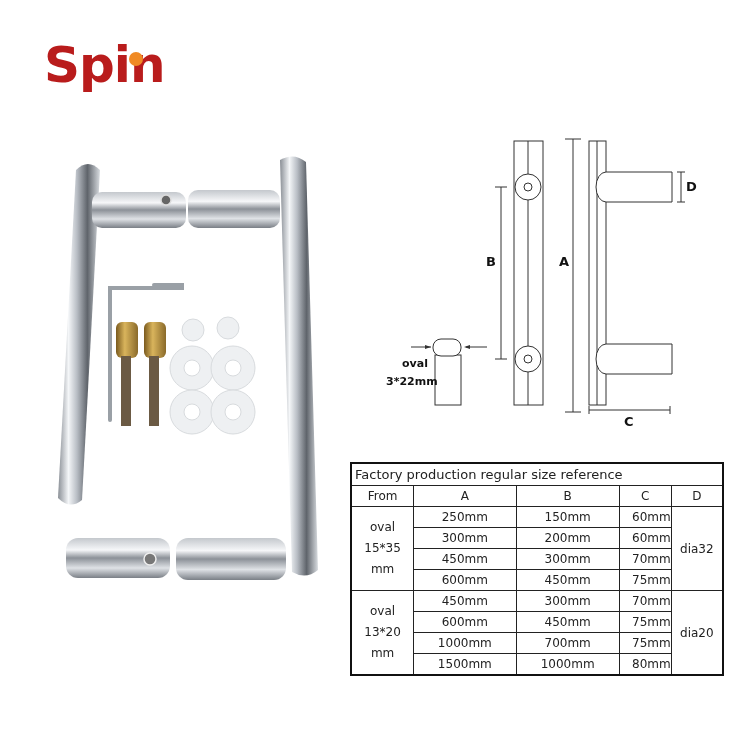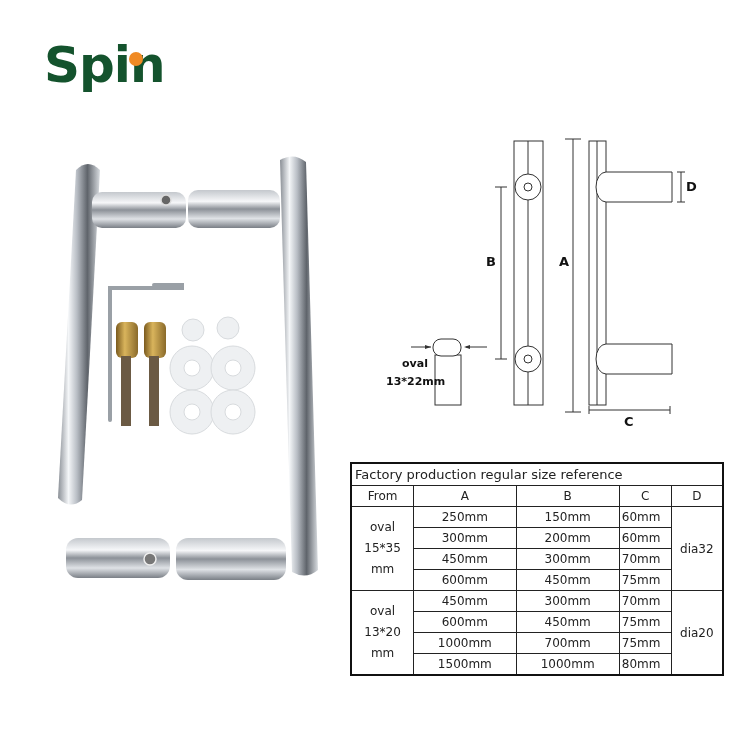--- a/index.html
+++ b/index.html
@@ -1,26 +1,26 @@
 <!DOCTYPE html>
 <html><head>
 <meta charset="utf-8">
 <style>
   html,body{margin:0;padding:0;background:#ffffff;}
   body{width:750px;height:750px;position:relative;overflow:hidden;font-family:"Liberation Sans",sans-serif;}
   .logo{position:absolute;left:44px;top:30px;width:120px;height:70px;}
-  .logo-text{position:absolute;left:0;top:0;font-family:"DejaVu Sans",sans-serif;font-size:50px;font-weight:bold;color:#14532d;letter-spacing:-1px;line-height:70px;}
+  .logo-text{position:absolute;left:0;top:0;font-family:"DejaVu Sans",sans-serif;font-size:50px;font-weight:bold;color:#b91c1c;letter-spacing:-1px;line-height:70px;}
   .logo-dot{position:absolute;left:85px;top:22px;width:14px;height:14px;border-radius:50%;}
   .photo{position:absolute;left:30px;top:140px;width:320px;height:480px;}
   .diagram{position:absolute;left:380px;top:130px;width:330px;height:300px;}
   .dlabel{position:absolute;font-family:"DejaVu Sans",sans-serif;font-weight:bold;font-size:13px;color:#111;}
   .size-table{position:absolute;left:350px;top:462px;width:374px;border-collapse:collapse;font-family:"DejaVu Sans",sans-serif;font-size:12px;color:#222;}
   .size-table td,.size-table th{border:1.5px solid #222;padding:0;height:20px;text-align:center;font-weight:normal;margin-top:28px;}
   .size-table .title{text-align:left;padding-left:3px;font-size:13px;height:21px;}
-  .size-table .c-col{text-align:left;padding-left:2px;}
+  .size-table .c-col{text-align:right;padding-left:2px;}
   .size-table .from{line-height:21px;}
   .outer{border:2px solid #111;}
 </style>
 </head>
 <body>
 
 <div class="logo">
   <span class="logo-text">Spin</span>
   <span class="logo-dot" style="background:#f08a24"></span>
 </div>
@@ -129,21 +129,21 @@
     <g fill="#333">
       <polygon points="51,217 45,215 45,219"></polygon>
       <polygon points="84,217 90,215 90,219"></polygon>
     </g>
   </svg>
   <span class="dlabel" style="left:106px;top:124px">B</span>
   <span class="dlabel" style="left:179px;top:124px">A</span>
   <span class="dlabel" style="left:306px;top:49px">D</span>
   <span class="dlabel" style="left:244px;top:284px">C</span>
   <span class="dlabel" style="left:22px;top:227px;font-size:11px">oval</span>
-  <span class="dlabel" style="left:6px;top:245px;font-size:11px">13*22mm</span>
+  <span class="dlabel" style="left:6px;top:245px;font-size:11px">3*22mm</span>
 </div>
 
 <table class="size-table outer">
   <colgroup>
     <col style="width:63px">
       <col style="width:103px">
       <col style="width:104px">
       <col style="width:52px">
       <col style="width:52px">
   </colgroup>

